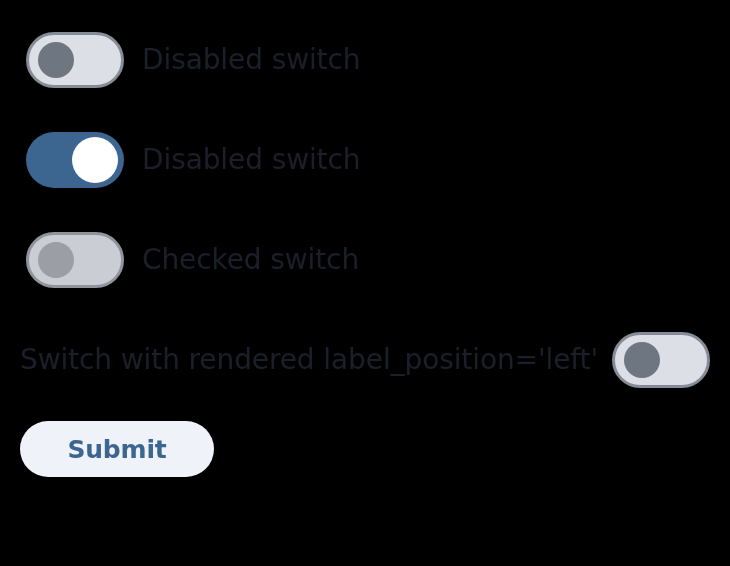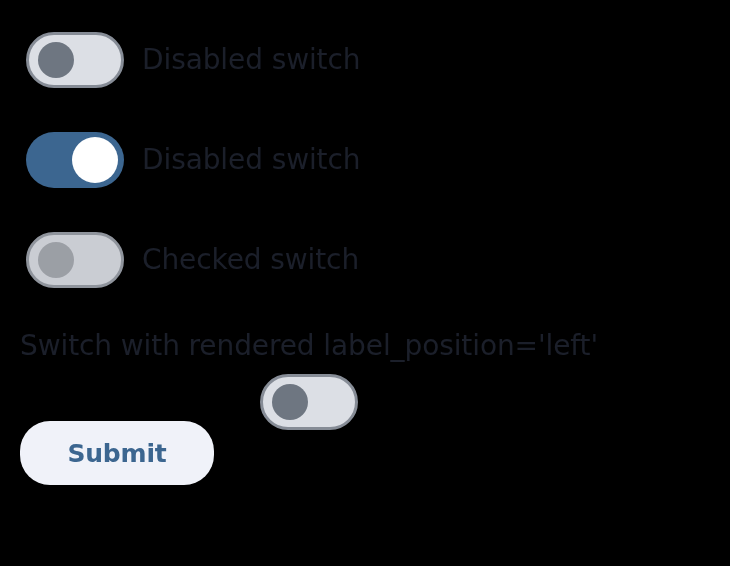--- a/index.html
+++ b/index.html
@@ -24,21 +24,20 @@
 
   
   .switch-row {
     position: absolute;
     display: flex;
     align-items: center;
     gap: 18px;
   }
   .switch-row.label-left {
     gap: 14px;
-    flex-direction: column;
   }
 
   
   .switch {
     position: relative;
     width: 98px;
     height: 56px;
     border-radius: 28px;
     box-sizing: border-box;
     flex: 0 0 auto;
@@ -101,21 +100,21 @@
     white-space: nowrap;
     letter-spacing: -0.1px;
   }
 
   
   .submit-button {
     position: absolute;
     left: 20px;
     top: 421px;
     width: 194px;
-    height: 64px;
+    height: 56px;
     border: none;
     border-radius: 30px;
     background: #f0f2f9;
     color: #3c6690;
     font-family: "DejaVu Sans", sans-serif;
     font-size: 25px;
     font-weight: bold;
     letter-spacing: -0.2px;
     cursor: pointer;
     padding: 0;

